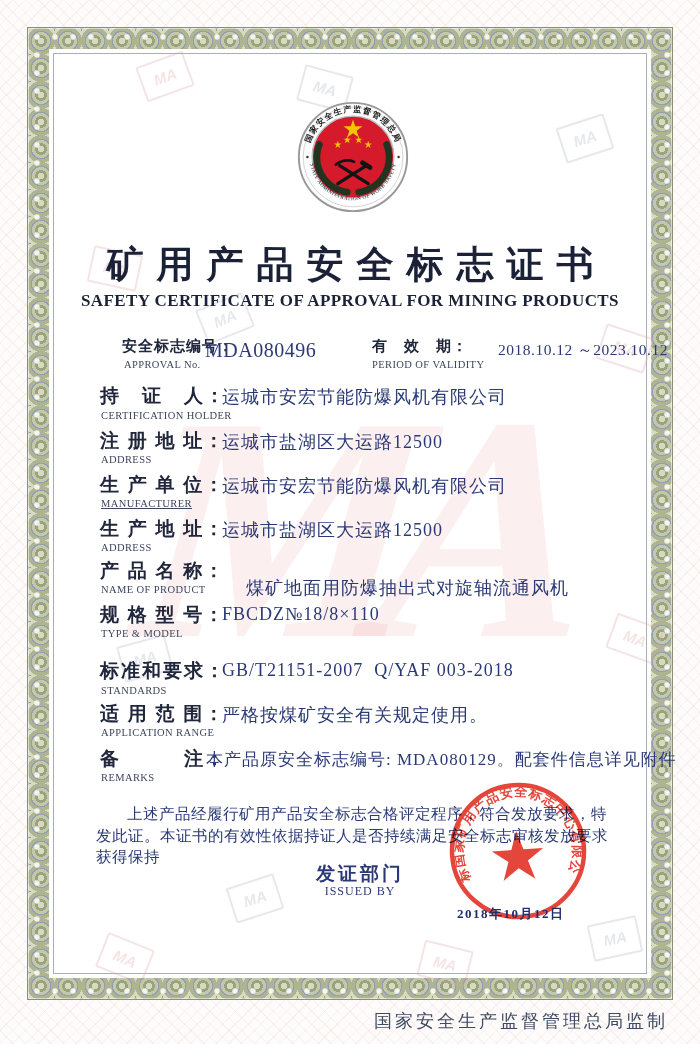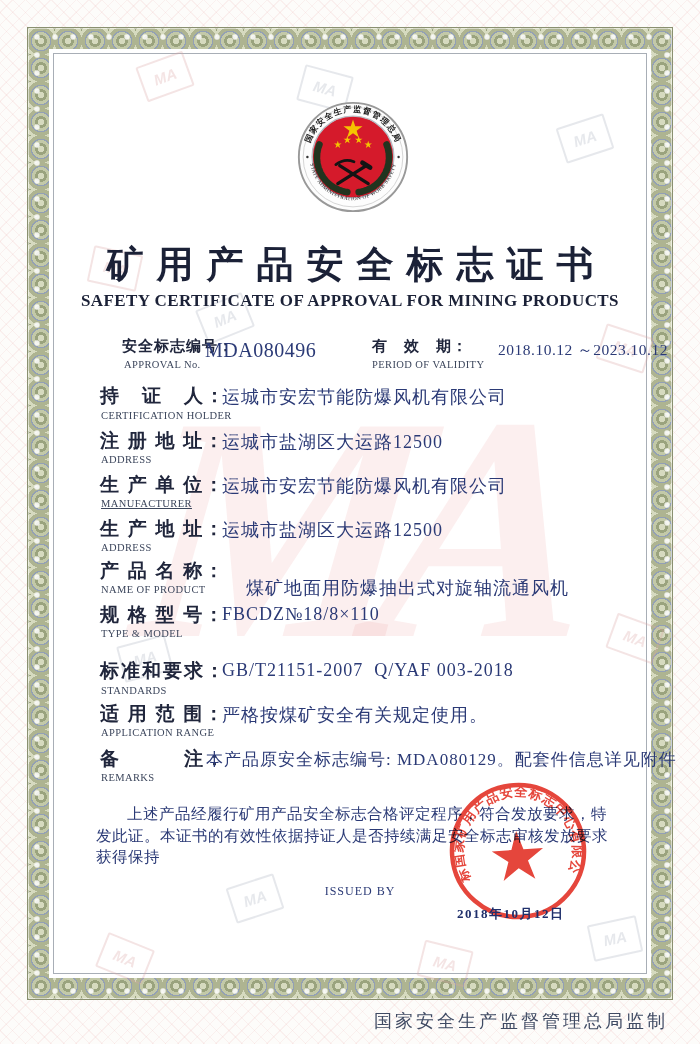--- a/index.html
+++ b/index.html
@@ -197,20 +197,21 @@
     <div class="f-label" style="top:701px;">适 用 范 围：</div>
     <div class="f-val" style="top:703px;">严格按煤矿安全有关规定使用。</div>
     <div class="f-cap" style="top:727px;">APPLICATION RANGE</div>
 
     <div class="f-label" style="top:746px;">备　　　注：</div>
     <div class="f-val" style="top:748px; left:206px; font-size:17px;">本产品原安全标志编号: MDA080129。配套件信息详见附件</div>
     <div class="f-cap" style="top:772px;">REMARKS</div>
 
     <div class="declaration">上述产品经履行矿用产品安全标志合格评定程序，符合发放要求，特发此证。本证书的有效性依据持证人是否持续满足安全标志审核发放要求获得保持</div>
 
+    <div class="issued-label">发证部门</div>
     <div class="issued-cap">ISSUED BY</div>
 
     <svg class="seal" viewBox="0 0 140 140">
       <circle cx="70" cy="70" r="66" fill="none" stroke="#e33226" stroke-width="4.5"></circle>
       <g transform="translate(69.5,77) scale(27)">
           <path d="M0,-1 L0.2245,-0.309 0.951,-0.309 0.363,0.118 0.588,0.809 0,0.382 -0.588,0.809 -0.363,0.118 -0.951,-0.309 -0.2245,-0.309 Z" fill="#e33226"></path>
         </g>
       <defs>
         <path id="sealArc" d="M21.5,96 A55,55 0 1 1 118.5,96"></path>
       </defs>

